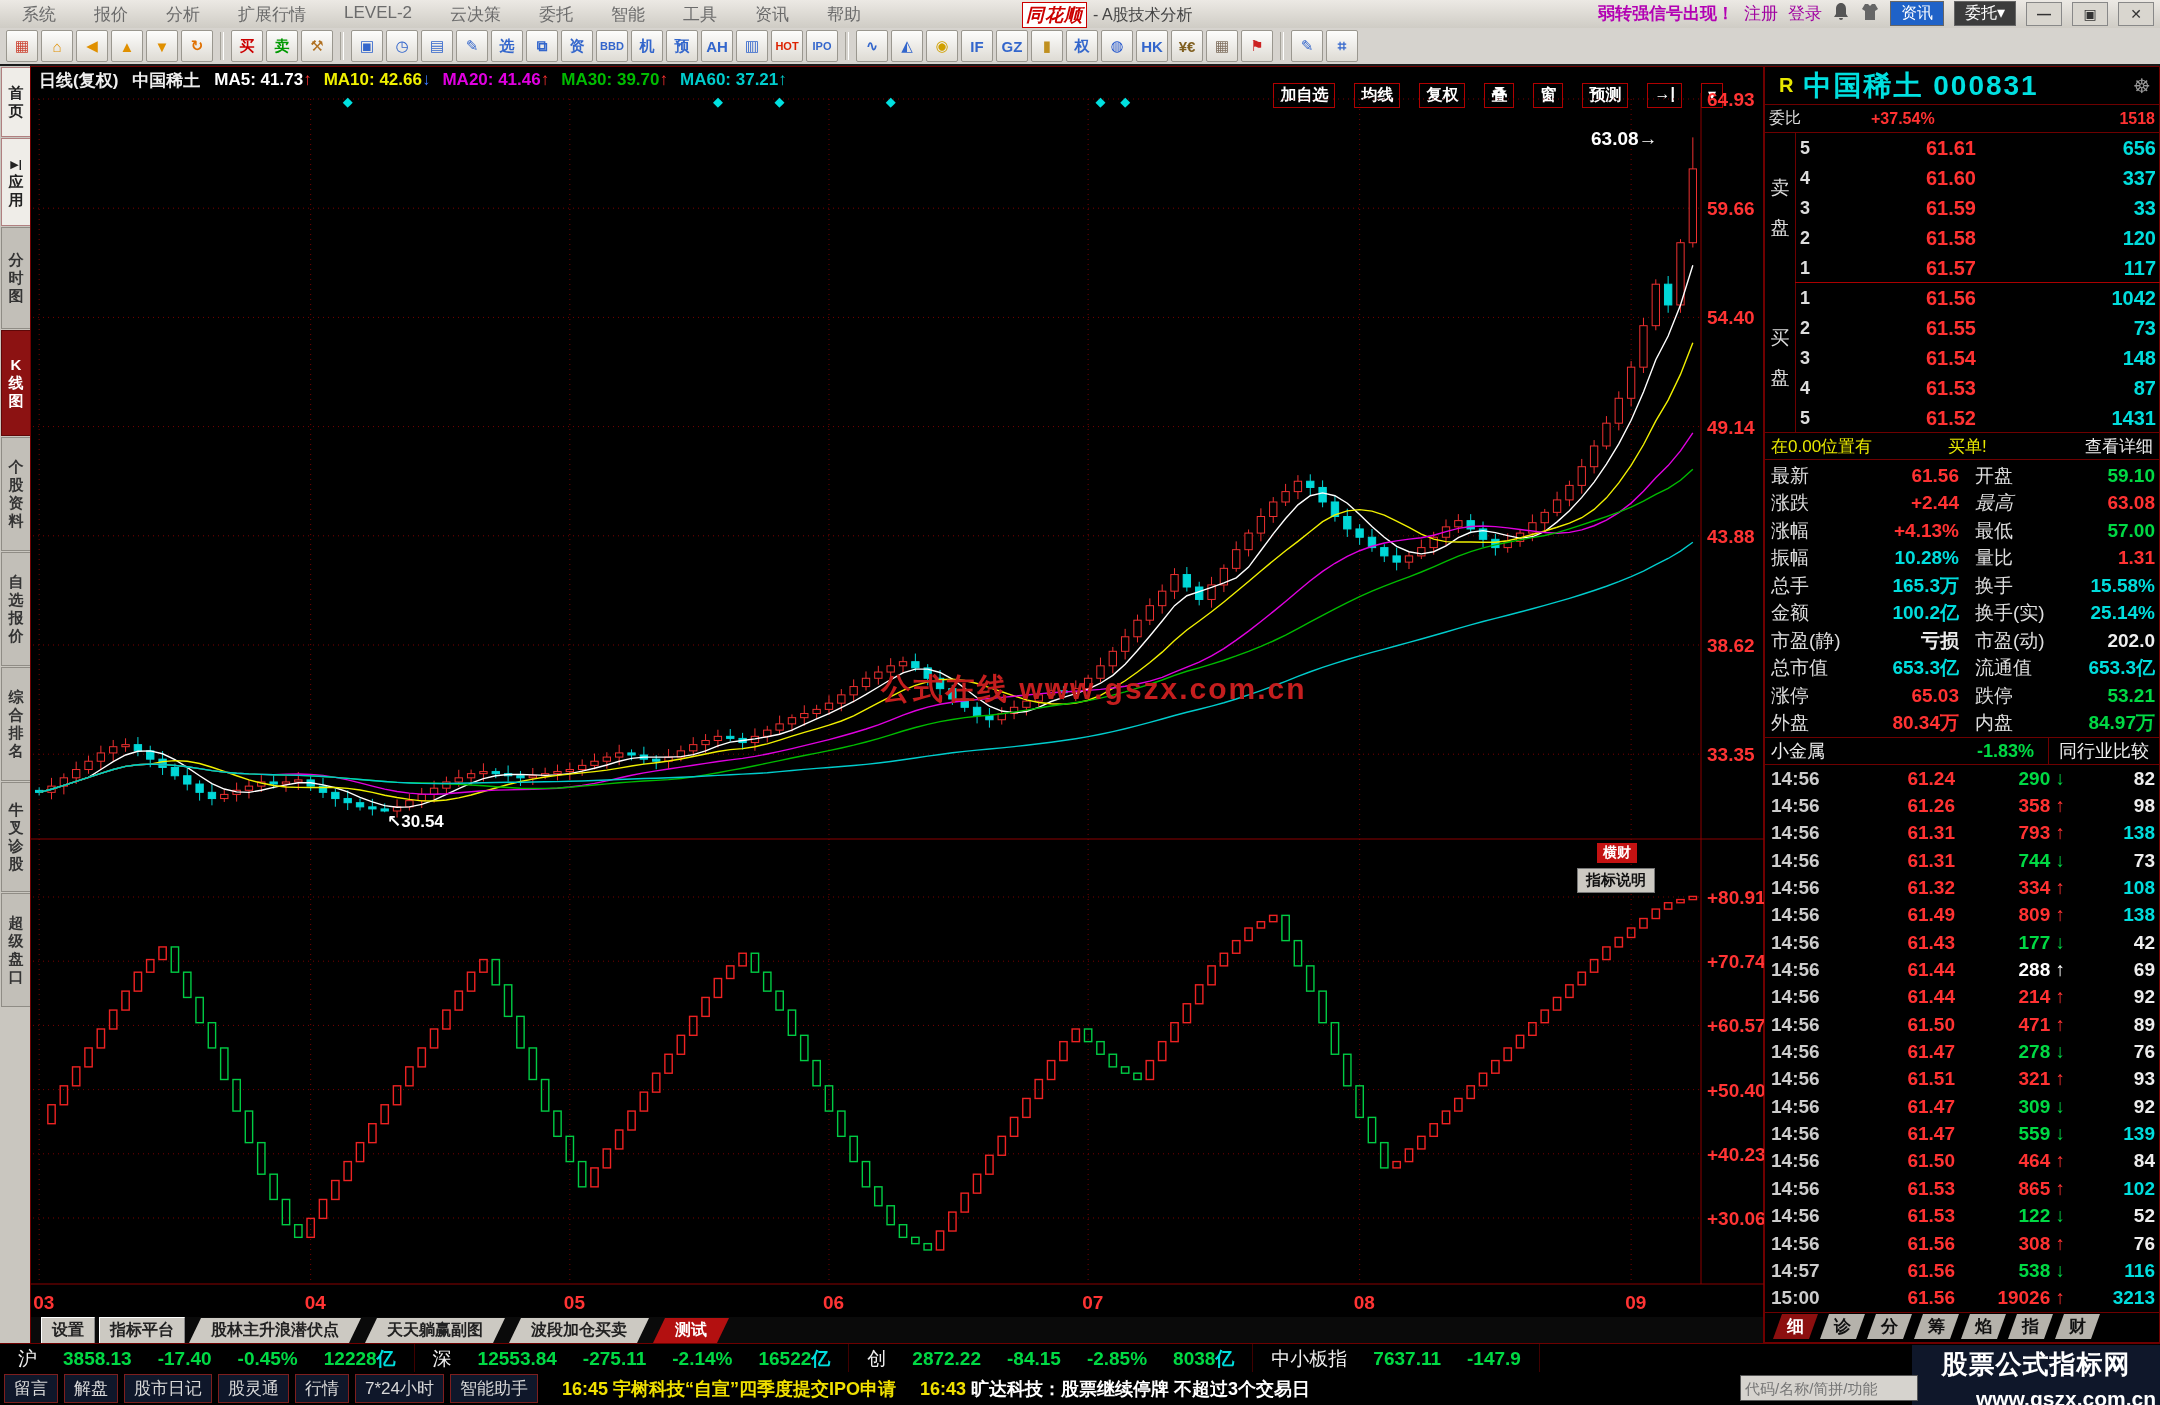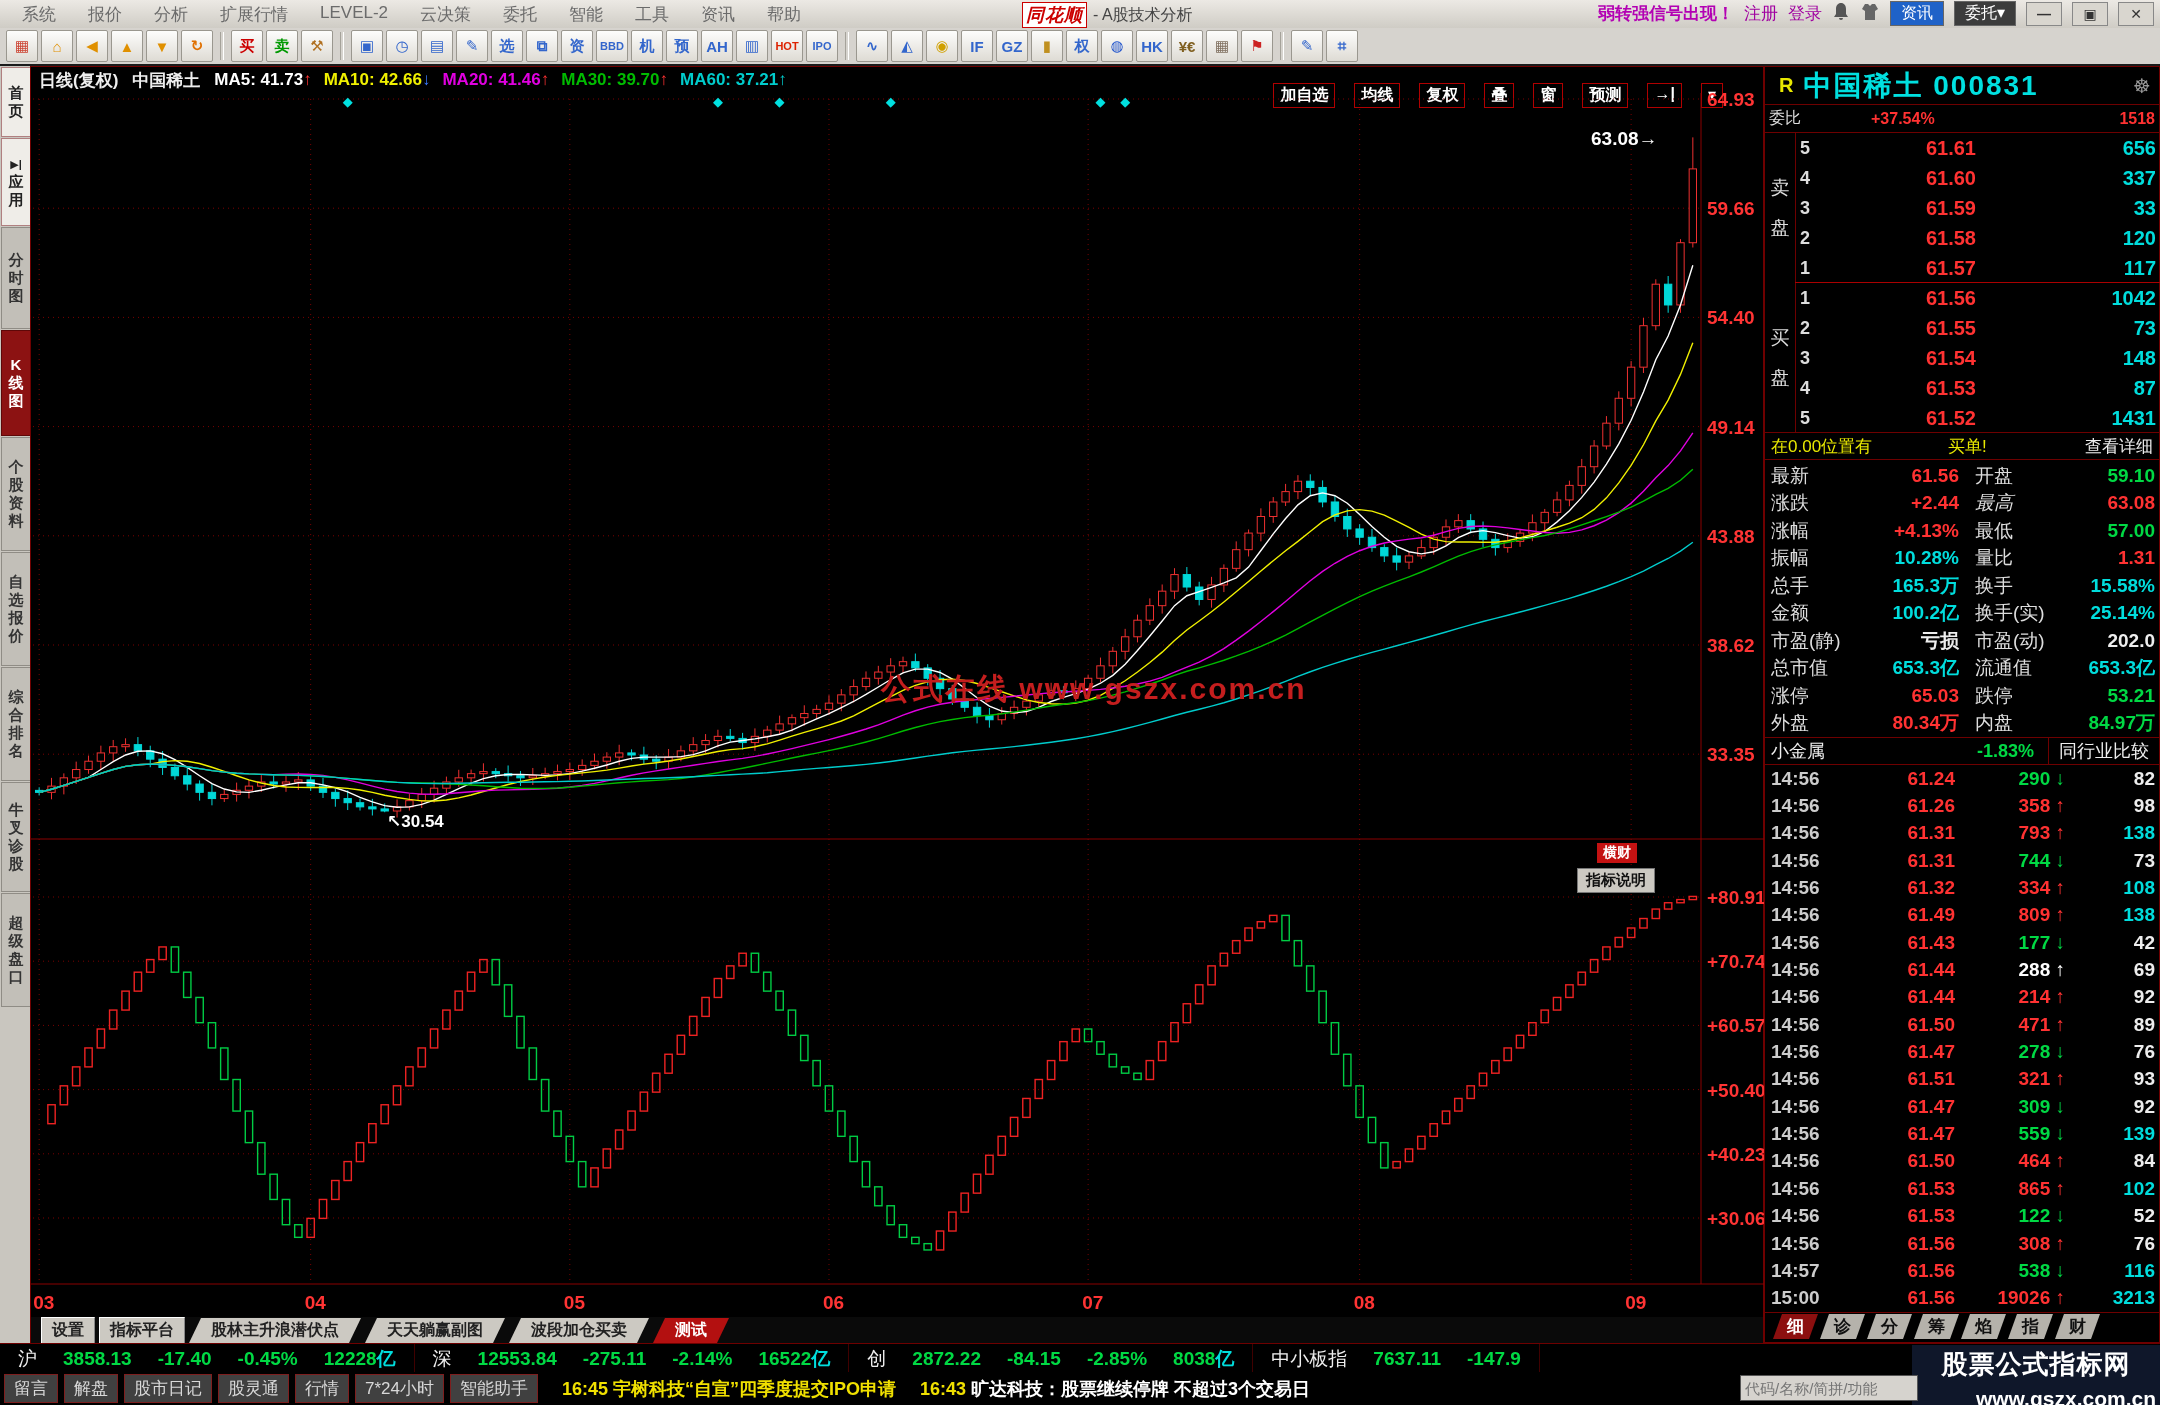--- a/index.html
+++ b/index.html
@@ -1,21 +1,21 @@
 <!DOCTYPE html>
 <html><head>
 <meta charset="utf-8">
 <style>
   html,body{margin:0;padding:0;background:#222;}
   #app{position:relative;width:2160px;height:1405px;background:#000;overflow:hidden;
        font-family:"Liberation Sans","DejaVu Sans",sans-serif;}
   
   #titlebar{position:absolute;left:0;top:0;width:2160px;height:28px;background:linear-gradient(#ece9e4,#cfccc5);
             display:flex;align-items:center;border-bottom:1px solid #8a877f;}
-  #menu{display:flex;gap:8px;padding-left:10px;}
+  #menu{display:flex;gap:14px;padding-left:10px;}
   .menu-item{color:#6b6b6b;font-size:17px;padding:2px 12px;cursor:default;}
   #title-center{position:absolute;left:1022px;top:2px;display:flex;align-items:center;gap:6px;}
   #logo{color:#c00;font-weight:bold;font-style:italic;font-size:18px;border:1px solid #c00;background:#fff;
         padding:0 3px;letter-spacing:1px;}
   #app-title{color:#444;font-size:16px;}
   #title-right{position:absolute;right:6px;top:1px;display:flex;align-items:center;gap:10px;}
   #alert-text{color:#b300b3;font-size:17px;font-weight:bold;}
   .linkish{color:#a000a0;font-size:17px;}
   .tb-btn{font-size:16px;padding:1px 10px;border:1px solid #666;}
   #zixun-btn{background:#1f62c8;color:#fff;}
@@ -93,21 +93,21 @@
   .rtab-active{background:#8c0f0f;color:#fff;}
   
   #status-bar{position:absolute;left:0;top:1343px;width:2160px;height:29px;background:#000;
               border-top:1px solid #6e0000;display:flex;align-items:center;font-size:19px;}
   .idx-seg{display:flex;align-items:center;gap:26px;padding:0 18px;height:100%;border-right:1px solid #400000;}
   .idx-name{color:#eee;}
   .idx-num{color:#00d944;font-weight:bold;}
   .idx-unit{color:#00dddd;font-weight:bold;}
   #bottom-bar{position:absolute;left:0;top:1372px;width:2160px;height:33px;background:#000;
               display:flex;align-items:center;gap:6px;padding-left:4px;box-sizing:border-box;}
-  .bb-btn{border:1px solid #7e1e1e;color:#d8d8d8;font-size:17px;padding:2px 9px;background:#404040;}
+  .bb-btn{border:1px solid #7e1e1e;color:#d8d8d8;font-size:17px;padding:2px 9px;background:#0f172a;}
   .news{font-size:18px;font-weight:bold;margin-left:18px;white-space:nowrap;}
   #ad-box{position:absolute;left:1912px;top:1345px;width:248px;height:68px;background:#0f172a;z-index:5;}
   #ad-line1{color:#fff;font-size:26px;font-weight:bold;text-align:center;margin-top:2px;letter-spacing:1px;}
   #ad-line2{position:absolute;right:4px;bottom:2px;color:#fff;font-size:21px;font-weight:bold;}
   #code-input{position:absolute;left:1740px;top:1375px;width:168px;height:24px;z-index:6;
               background:#d6d3ce;border:1px solid #555;font-size:15px;color:#333;padding:0 4px;}
 </style>
 </head>
 <body>
 

